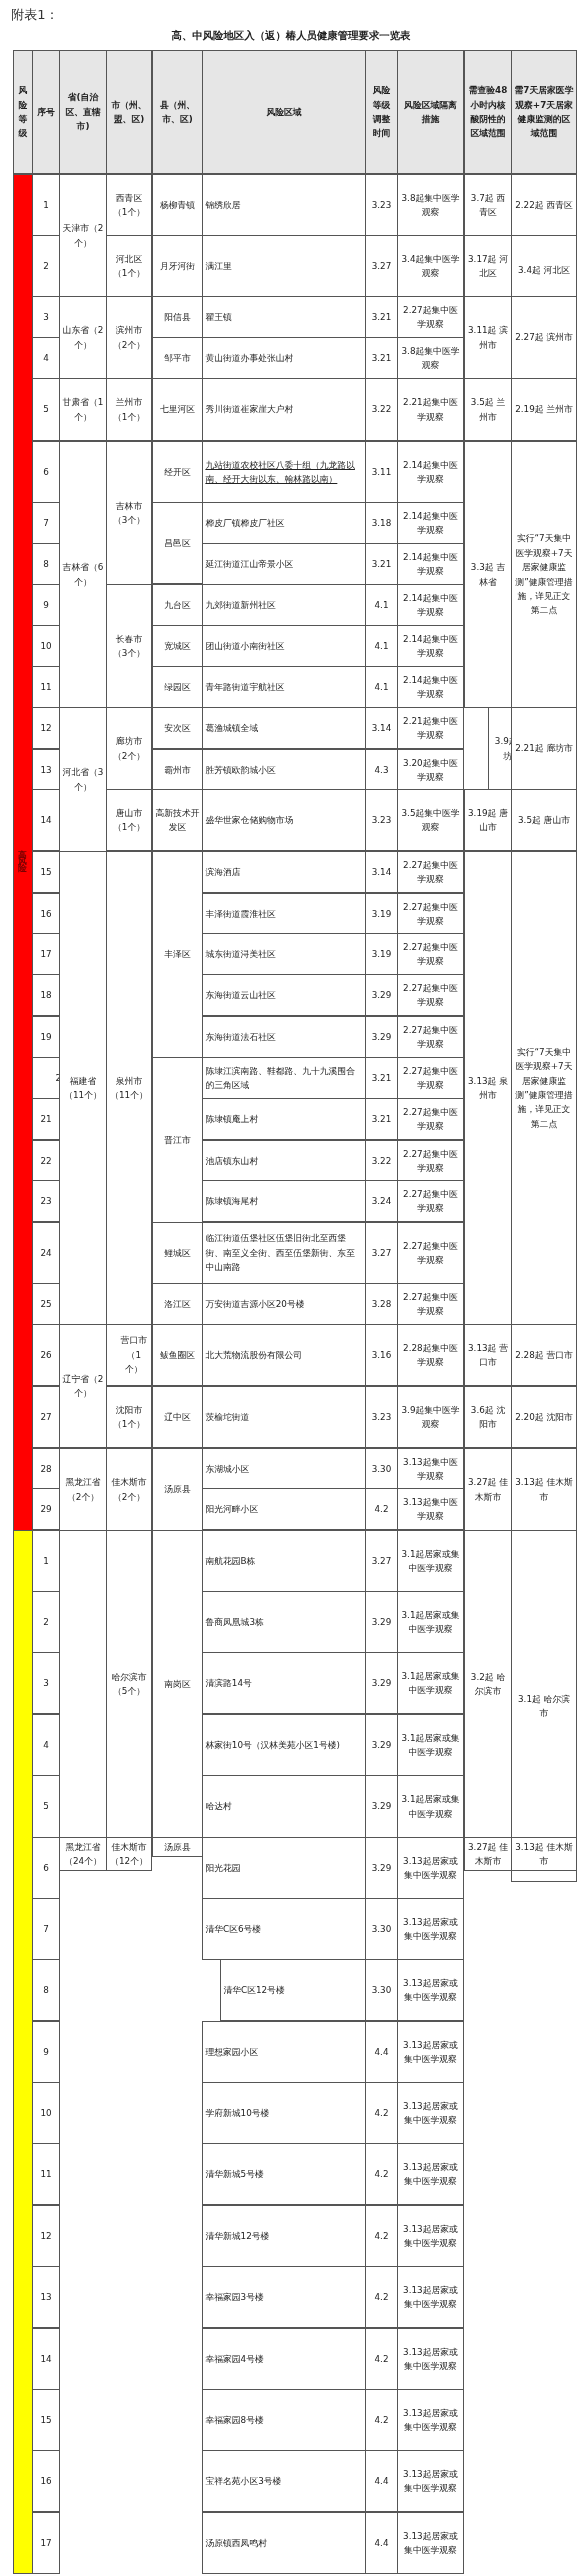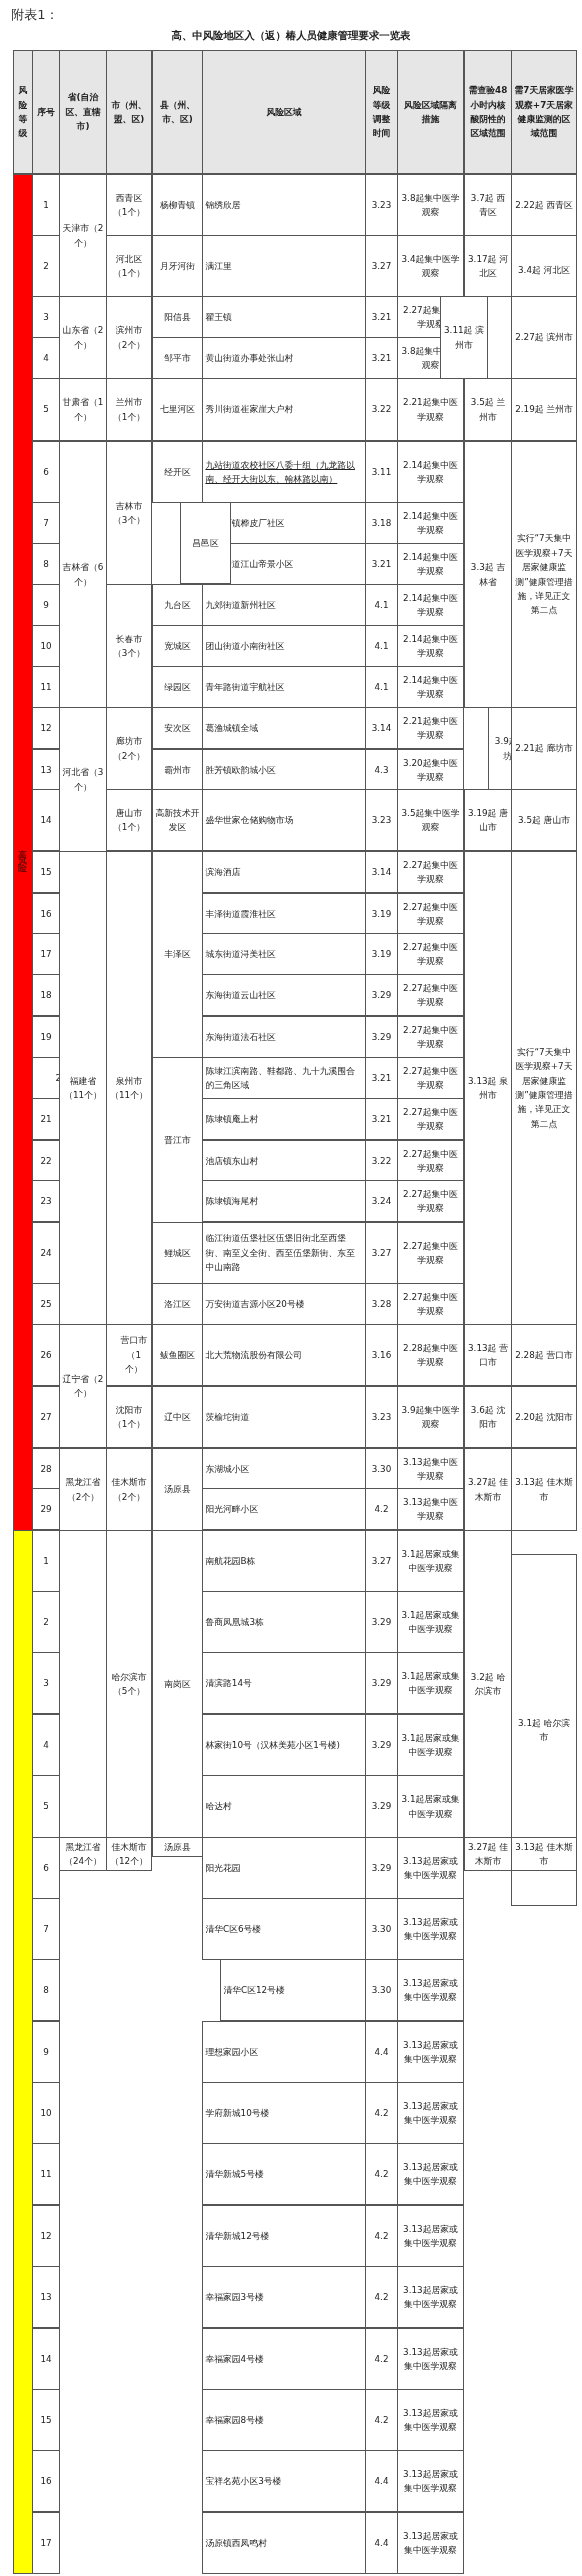--- a/index.html
+++ b/index.html
@@ -248,29 +248,29 @@
     <div class="cell " style="left: 106px; width: 46px; top: 441px; height: 144px;">吉林市（3个）</div>
     <div class="cell " style="left: 106px; width: 46px; top: 584px; height: 124px;">长春市（3个）</div>
     <div class="cell " style="left: 106px; width: 46px; top: 707px; height: 83px;">廊坊市（2个）</div>
     <div class="cell " style="left: 106px; width: 46px; top: 789px; height: 62px;">唐山市（1个）</div>
     <div class="cell " style="left: 106px; width: 46px; top: 851px; height: 474px;">泉州市（11个）</div>
     <div class="cell " style="left: 106px; width: 46px; top: 1324px; height: 62px; padding-left: 12px;">营口市（1个）</div>
     <div class="cell " style="left: 106px; width: 46px; top: 1386px; height: 62px;">沈阳市（1个）</div>
     <div class="cell " style="left: 106px; width: 46px; top: 1448px; height: 83px;">佳木斯市（2个）</div>
     <div class="cell " style="left: 106px; width: 46px; top: 1530px; height: 308px;">哈尔滨市（5个）</div>
     <div class="cell " style="left: 106px; width: 46px; top: 1837px;">佳木斯市（12个）</div>
-    <div class="cell " style="left: 152px; width: 51px; top: 502px; height: 82px; margin-left: 28px;">昌邑区</div>
+    <div class="cell " style="left: 152px; width: 51px; top: 502px; height: 82px;">昌邑区</div>
     <div class="cell " style="left: 152px; width: 51px; top: 851px; height: 207px;">丰泽区</div>
     <div class="cell " style="left: 152px; width: 51px; top: 1057px; height: 166px;">晋江市</div>
     <div class="cell " style="left: 152px; width: 51px; top: 1448px; height: 83px;">汤原县</div>
     <div class="cell " style="left: 152px; width: 51px; top: 1530px; height: 308px;">南岗区</div>
     <div class="cell " style="left: 152px; width: 51px; top: 1837px;">汤原县</div>
     <div class="cell " style="left: 464px; width: 48px; top: 174px; height: 62px;">3.7起 西青区</div>
     <div class="cell " style="left: 464px; width: 48px; top: 235px; height: 62px;">3.17起 河北区</div>
-    <div class="cell " style="left: 440px; width: 48px; top: 296px; height: 83px;">3.11起 滨州市</div>
+    <div class="cell " style="left: 464px; width: 48px; top: 296px; height: 83px;">3.11起 滨州市</div>
     <div class="cell " style="left: 464px; width: 48px; top: 378px; height: 63px;">3.5起 兰州市</div>
     <div class="cell " style="left: 464px; width: 48px; top: 441px; height: 267px;">3.3起 吉林省</div>
     <div class="cell " style="left: 488px; width: 48px; top: 707px; height: 83px;">3.9起 廊坊市</div>
     <div class="cell " style="left: 464px; width: 48px; top: 789px; height: 62px;">3.19起 唐山市</div>
     <div class="cell " style="left: 464px; width: 48px; top: 851px; height: 474px;">3.13起 泉州市</div>
     <div class="cell " style="left: 464px; width: 48px; top: 1324px; height: 62px;">3.13起 营口市</div>
     <div class="cell " style="left: 464px; width: 48px; top: 1386px; height: 62px;">3.6起 沈阳市</div>
     <div class="cell " style="left: 464px; width: 48px; top: 1448px; height: 83px;">3.27起 佳木斯市</div>
     <div class="cell " style="left: 464px; width: 48px; top: 1530px; height: 308px;">3.2起 哈尔滨市</div>
     <div class="cell " style="left: 464px; width: 48px; top: 1837px;">3.27起 佳木斯市</div>
@@ -278,16 +278,16 @@
     <div class="cell " style="left: 511px; width: 66px; top: 235px; height: 70px;">3.4起 河北区</div>
     <div class="cell " style="left: 511px; width: 66px; top: 296px; height: 83px;">2.27起 滨州市</div>
     <div class="cell " style="left: 511px; width: 66px; top: 378px; height: 63px;">2.19起 兰州市</div>
     <div class="cell " style="left: 511px; width: 66px; top: 441px; height: 267px;">实行“7天集中医学观察+7天居家健康监测”健康管理措施，详见正文第二点</div>
     <div class="cell " style="left: 511px; width: 66px; top: 707px; height: 83px;">2.21起 廊坊市</div>
     <div class="cell " style="left: 511px; width: 66px; top: 789px; height: 62px;">3.5起 唐山市</div>
     <div class="cell " style="left: 511px; width: 66px; top: 851px; height: 474px;">实行“7天集中医学观察+7天居家健康监测”健康管理措施，详见正文第二点</div>
     <div class="cell " style="left: 511px; width: 66px; top: 1324px; height: 62px;">2.28起 营口市</div>
     <div class="cell " style="left: 511px; width: 66px; top: 1386px; height: 62px;">2.20起 沈阳市</div>
     <div class="cell " style="left: 511px; width: 66px; top: 1448px; height: 83px;">3.13起 佳木斯市</div>
-    <div class="cell " style="left: 511px; width: 66px; top: 1530px; height: 352px; margin-top: 24px;">3.1起 哈尔滨市</div>
+    <div class="cell " style="left: 511px; width: 66px; top: 1530px; height: 352px;">3.1起 哈尔滨市</div>
     <div class="cell " style="left: 511px; width: 66px; top: 1837px;">3.13起 佳木斯市</div>
   </div>
 
 
 </body></html>

